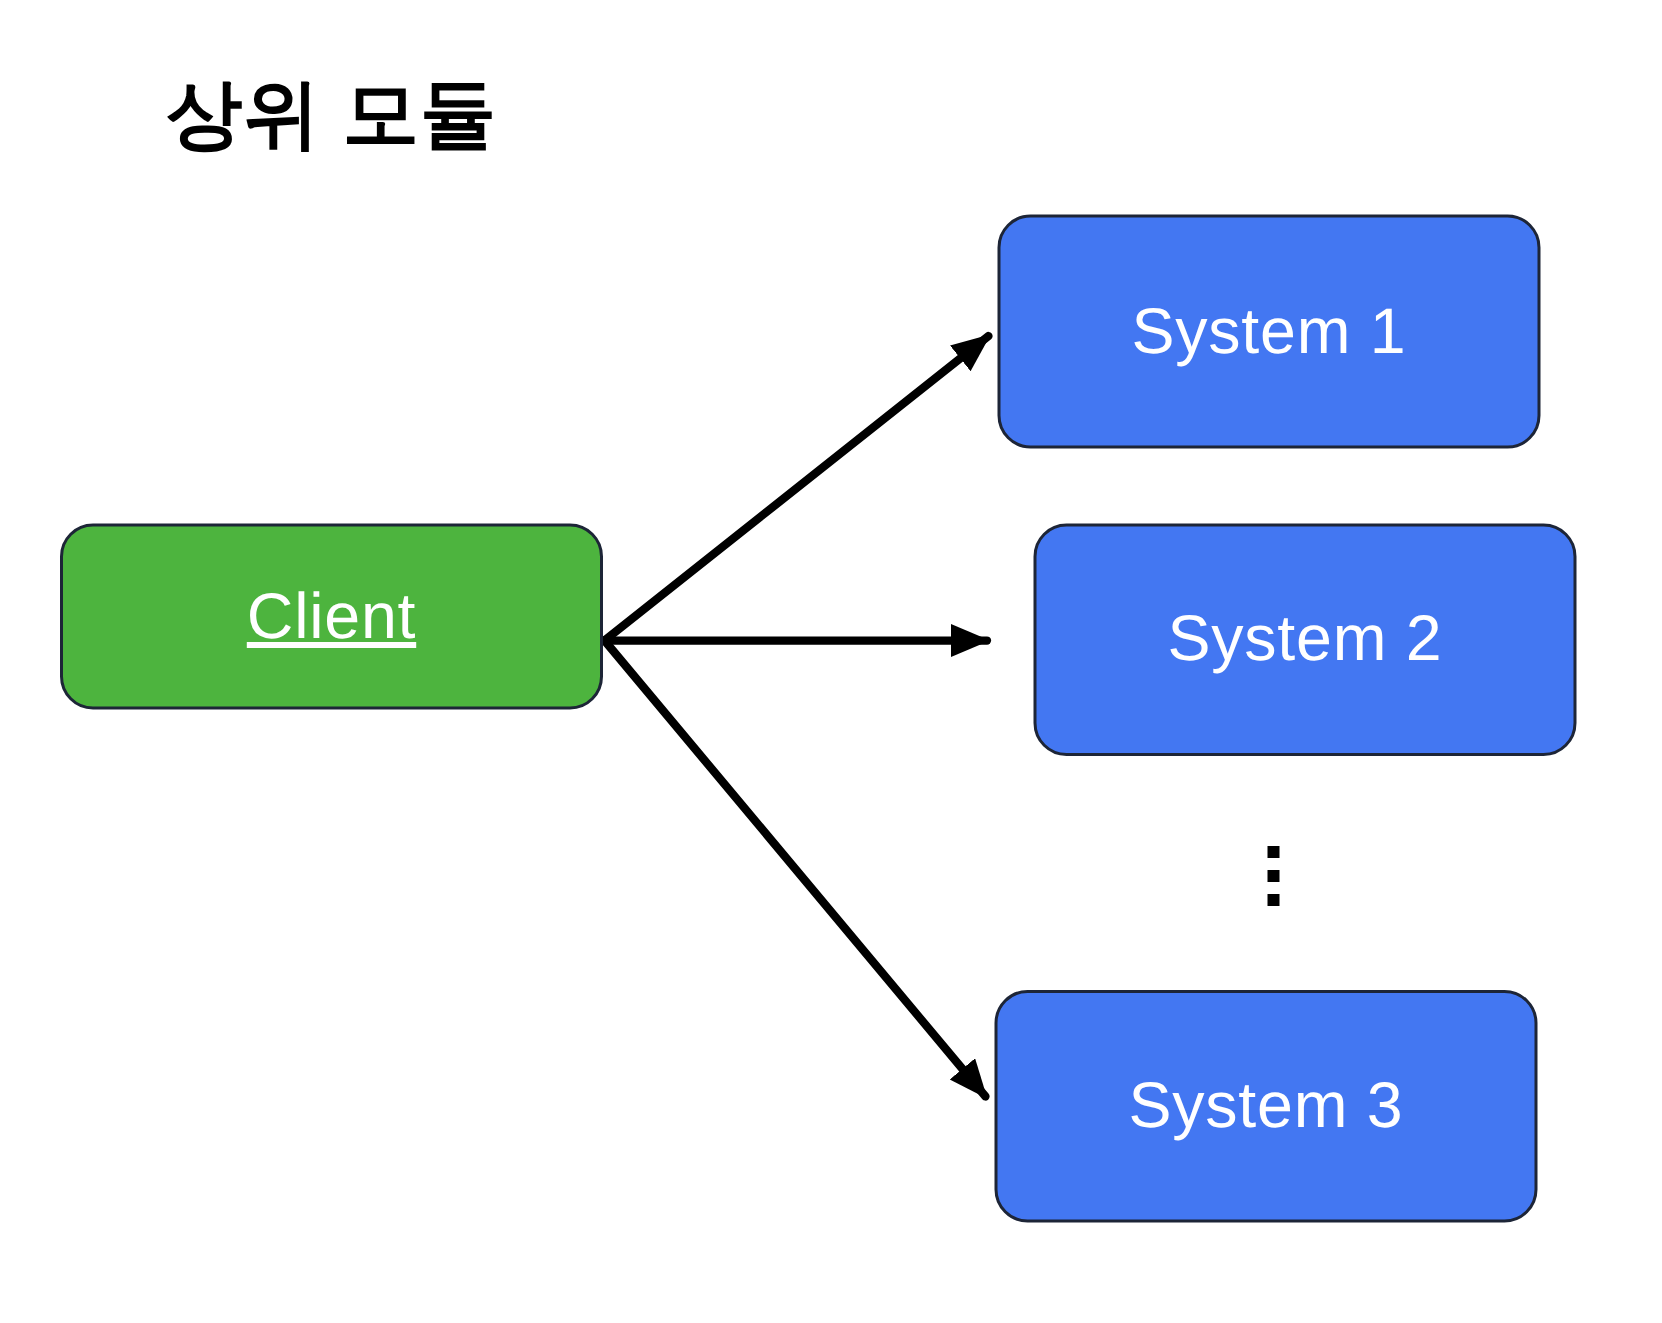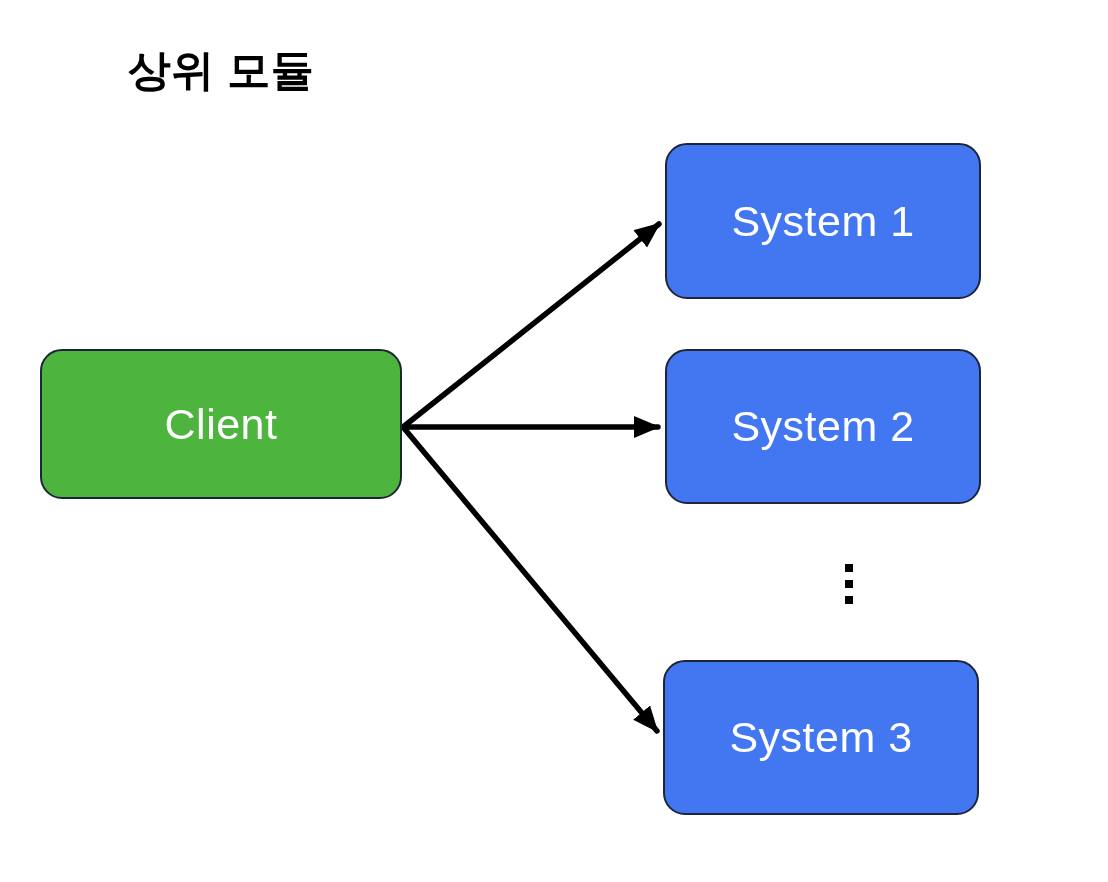--- a/index.html
+++ b/index.html
@@ -19,21 +19,21 @@
     width: 1108px;
     height: 882px;
     background: var(--bg);
     overflow: hidden;
     font-family: "Liberation Sans", sans-serif;
   }
   .title {
     position: absolute;
     width: 362px;
     text-align: center;
-    font-size: 43px;
+    font-size: 51px;
     font-weight: 700;
     color: var(--title-text);
     letter-spacing: 0.5px;
   }
   .title-left  { left: 40px;  top: 42px; }
   .title-right { left: 665px; top: 42px; }
 
   .node {
     position: absolute;
     display: flex;
@@ -41,26 +41,27 @@
     justify-content: center;
     border: 2.5px solid var(--box-border);
     border-radius: 22px;
     color: var(--box-text);
     font-size: 43px;
     font-weight: 400;
     letter-spacing: 0.5px;
   }
   .node.client {
     left: 40px; top: 349px;
-    width: 362px; height: 150px;
+    width: 362px; height: 124px;
     background: var(--client-fill);
+    text-decoration: underline;
   }
-  .node.system { background: var(--system-fill); width: 316px; }
+  .node.system { background: var(--system-fill); width: 362px; }
   .node.s1 { left: 665px; top: 143px; height: 156px; }
-  .node.s2 { left: 665px; top: 349px; height: 155px; }
+  .node.s2 { left: 689px; top: 349px; height: 155px; }
   .node.s3 { left: 663px; top: 660px; height: 155px; align-items: center; }
 
   .arrows {
     position: absolute;
     left: 0; top: 0;
     width: 1108px; height: 882px;
     pointer-events: none;
   }
   .arrows line {
     stroke: var(--arrow-color);

